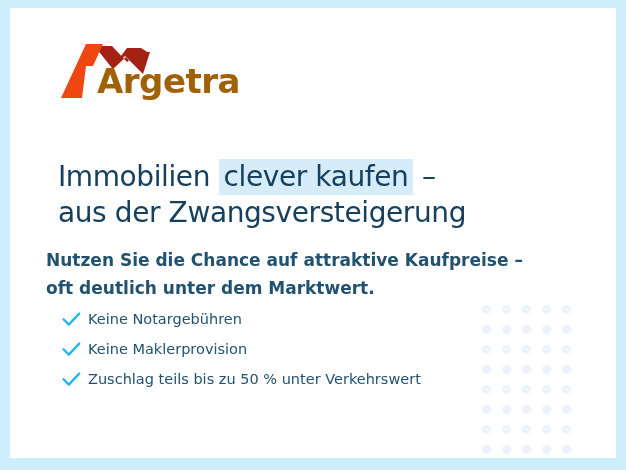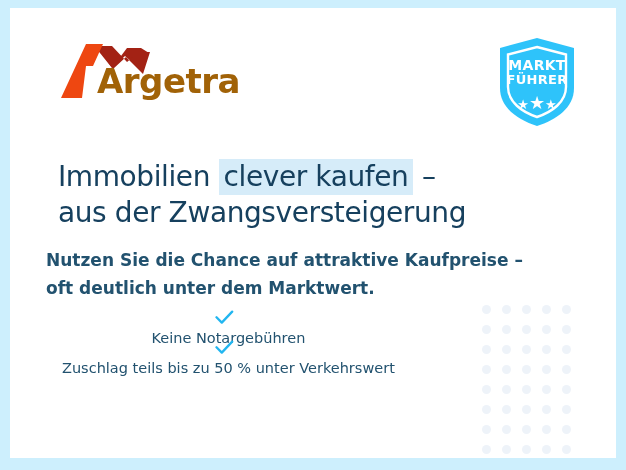--- a/index.html
+++ b/index.html
@@ -157,21 +157,20 @@
     top: 296px;
     z-index: 2;
     margin: 0;
     padding: 0;
     list-style: none;
   }
   #features li {
     display: flex;
     align-items: center;
     height: 30px;
-    flex-direction: column;
   }
   #features .check {
     width: 26px;
     flex: 0 0 26px;
     display: flex;
     align-items: center;
     justify-content: flex-start;
   }
   #features .label {
     color: #22526f;
@@ -234,33 +233,20 @@
       <svg id="logo-mark" width="120" height="62" viewBox="0 0 120 62">
 
         <path d="M26 34 L41 8 L57 28 L70 16 L86 30 L94 13 L86 8 L72 8 L66 16 L55 8 L41 8 Z" fill="#a32214"></path>
         <path d="M41 6 L58 29 L71 17 L88 34 L95 12 L84 12 L72 22 L57 6 Z" fill="#a32214"></path>
 
         <path d="M27 58 L6 58 L31 4 L48 4 L38 26 L31 26 Z" fill="#ee4711"></path>
       </svg>
       <div id="logo-word">Argetra</div>
     </div>
 
-    <div id="badge">
-      <svg width="82" height="92" viewBox="0 0 82 92">
-        <path d="M41 2 L78 12 L78 52 C78 72 60 84 41 90 C22 84 4 72 4 52 L4 12 Z" fill="#2ec3fa"></path>
-        <path d="M41 11 L70 18.5 L70 51 C70 66 56 76 41 81 C26 76 12 66 12 51 L12 18.5 Z" fill="none" stroke="#ffffff" stroke-width="2.4"></path>
-      </svg>
-      <div id="badge-text">
-        <span class="l1">MARKT</span>
-        <span class="l2">FÜHRER</span>
-      </div>
-      <div id="badge-stars">
-        <span class="s">★</span><span class="sb">★</span><span class="s">★</span>
-      </div>
-    </div>
 
     <h1 id="headline">
       <span>Immobilien </span><span class="hl">clever kaufen</span><span> –</span><br>
       <span>aus der Zwangsversteigerung</span>
     </h1>
 
     <p id="subtitle">
       <span>Nutzen Sie die Chance auf attraktive Kaufpreise –</span><br>
       <span>oft deutlich unter dem Marktwert.</span>
     </p>
@@ -273,18 +259,26 @@
             </svg>
           </span>
           <span class="label">Keine Notargebühren</span>
         </li>
         <li>
           <span class="check">
             <svg width="19" height="15" viewBox="0 0 19 15">
               <path d="M1.5 7.2 L6.8 12.6 L17.2 1.6" fill="none" stroke="#22b6f0" stroke-width="2.3" stroke-linecap="round" stroke-linejoin="round"></path>
             </svg>
           </span>
+          <span class="label">Keine Maklerprovision</span>
+        </li>
+        <li>
+          <span class="check">
+            <svg width="19" height="15" viewBox="0 0 19 15">
+              <path d="M1.5 7.2 L6.8 12.6 L17.2 1.6" fill="none" stroke="#22b6f0" stroke-width="2.3" stroke-linecap="round" stroke-linejoin="round"></path>
+            </svg>
+          </span>
           <span class="label">Zuschlag teils bis zu 50 % unter Verkehrswert</span>
         </li>
       </ul>
 
   </div>
 </div>
 
 </body></html>

